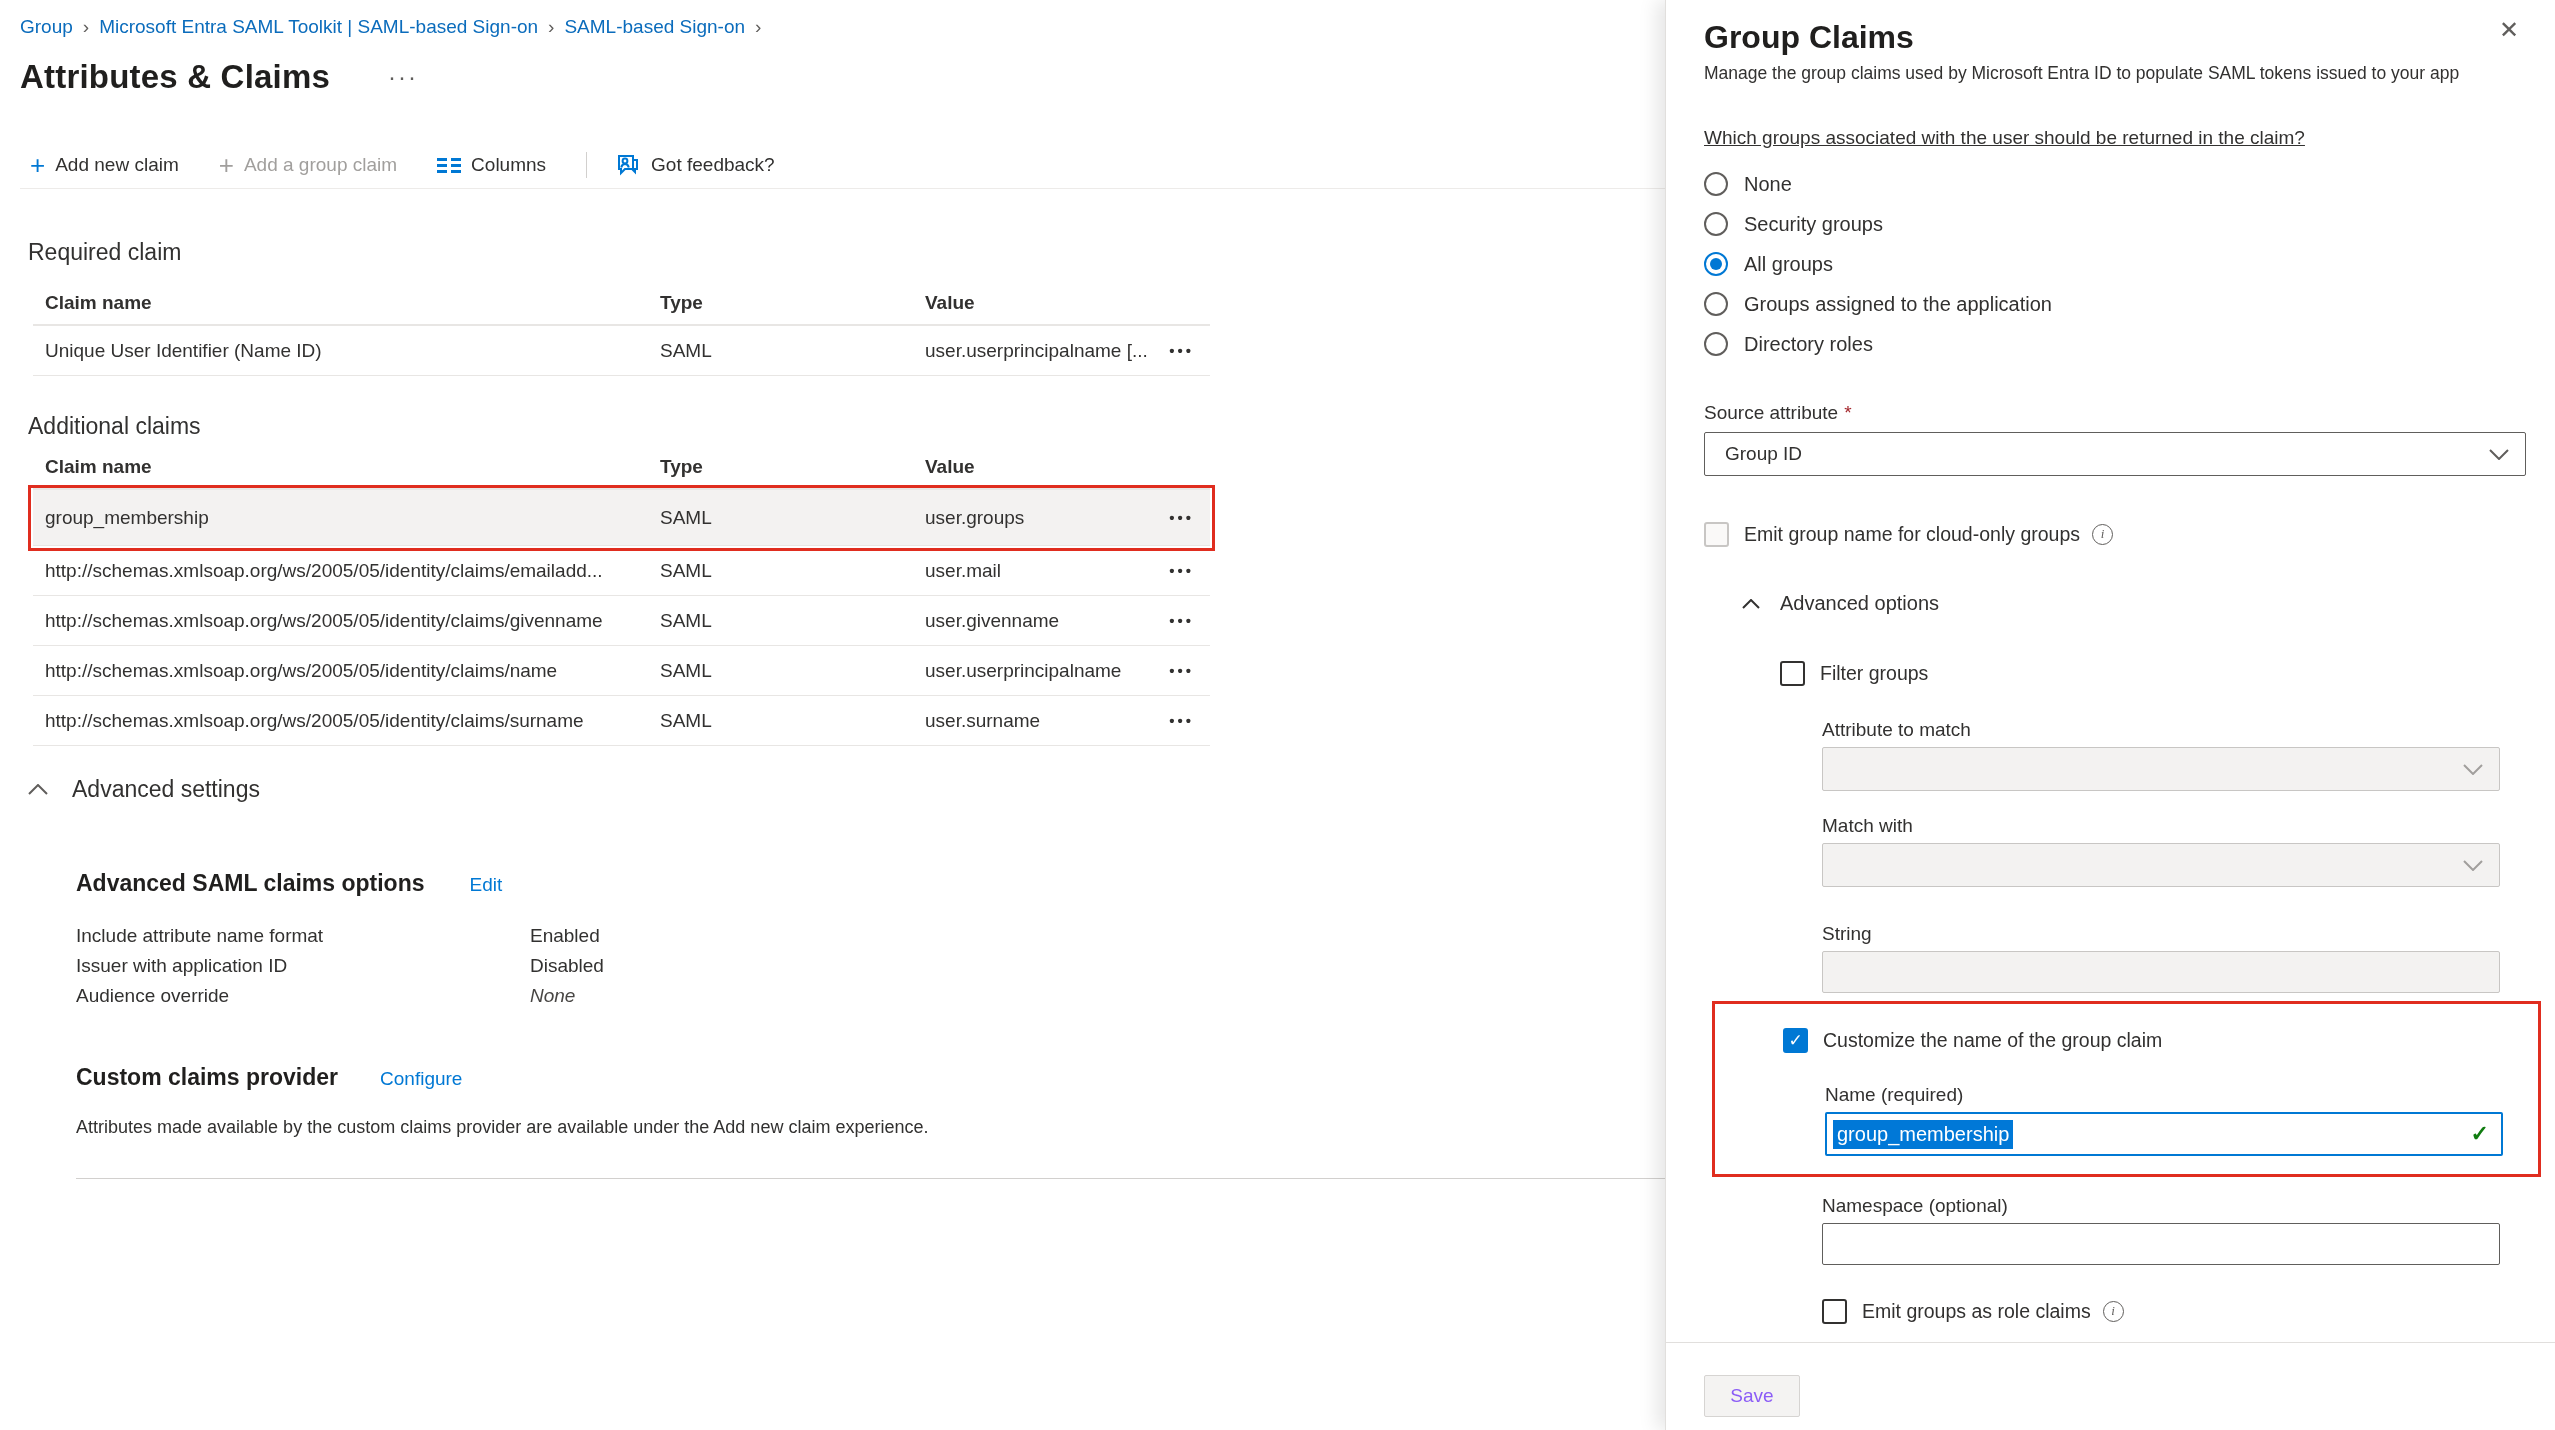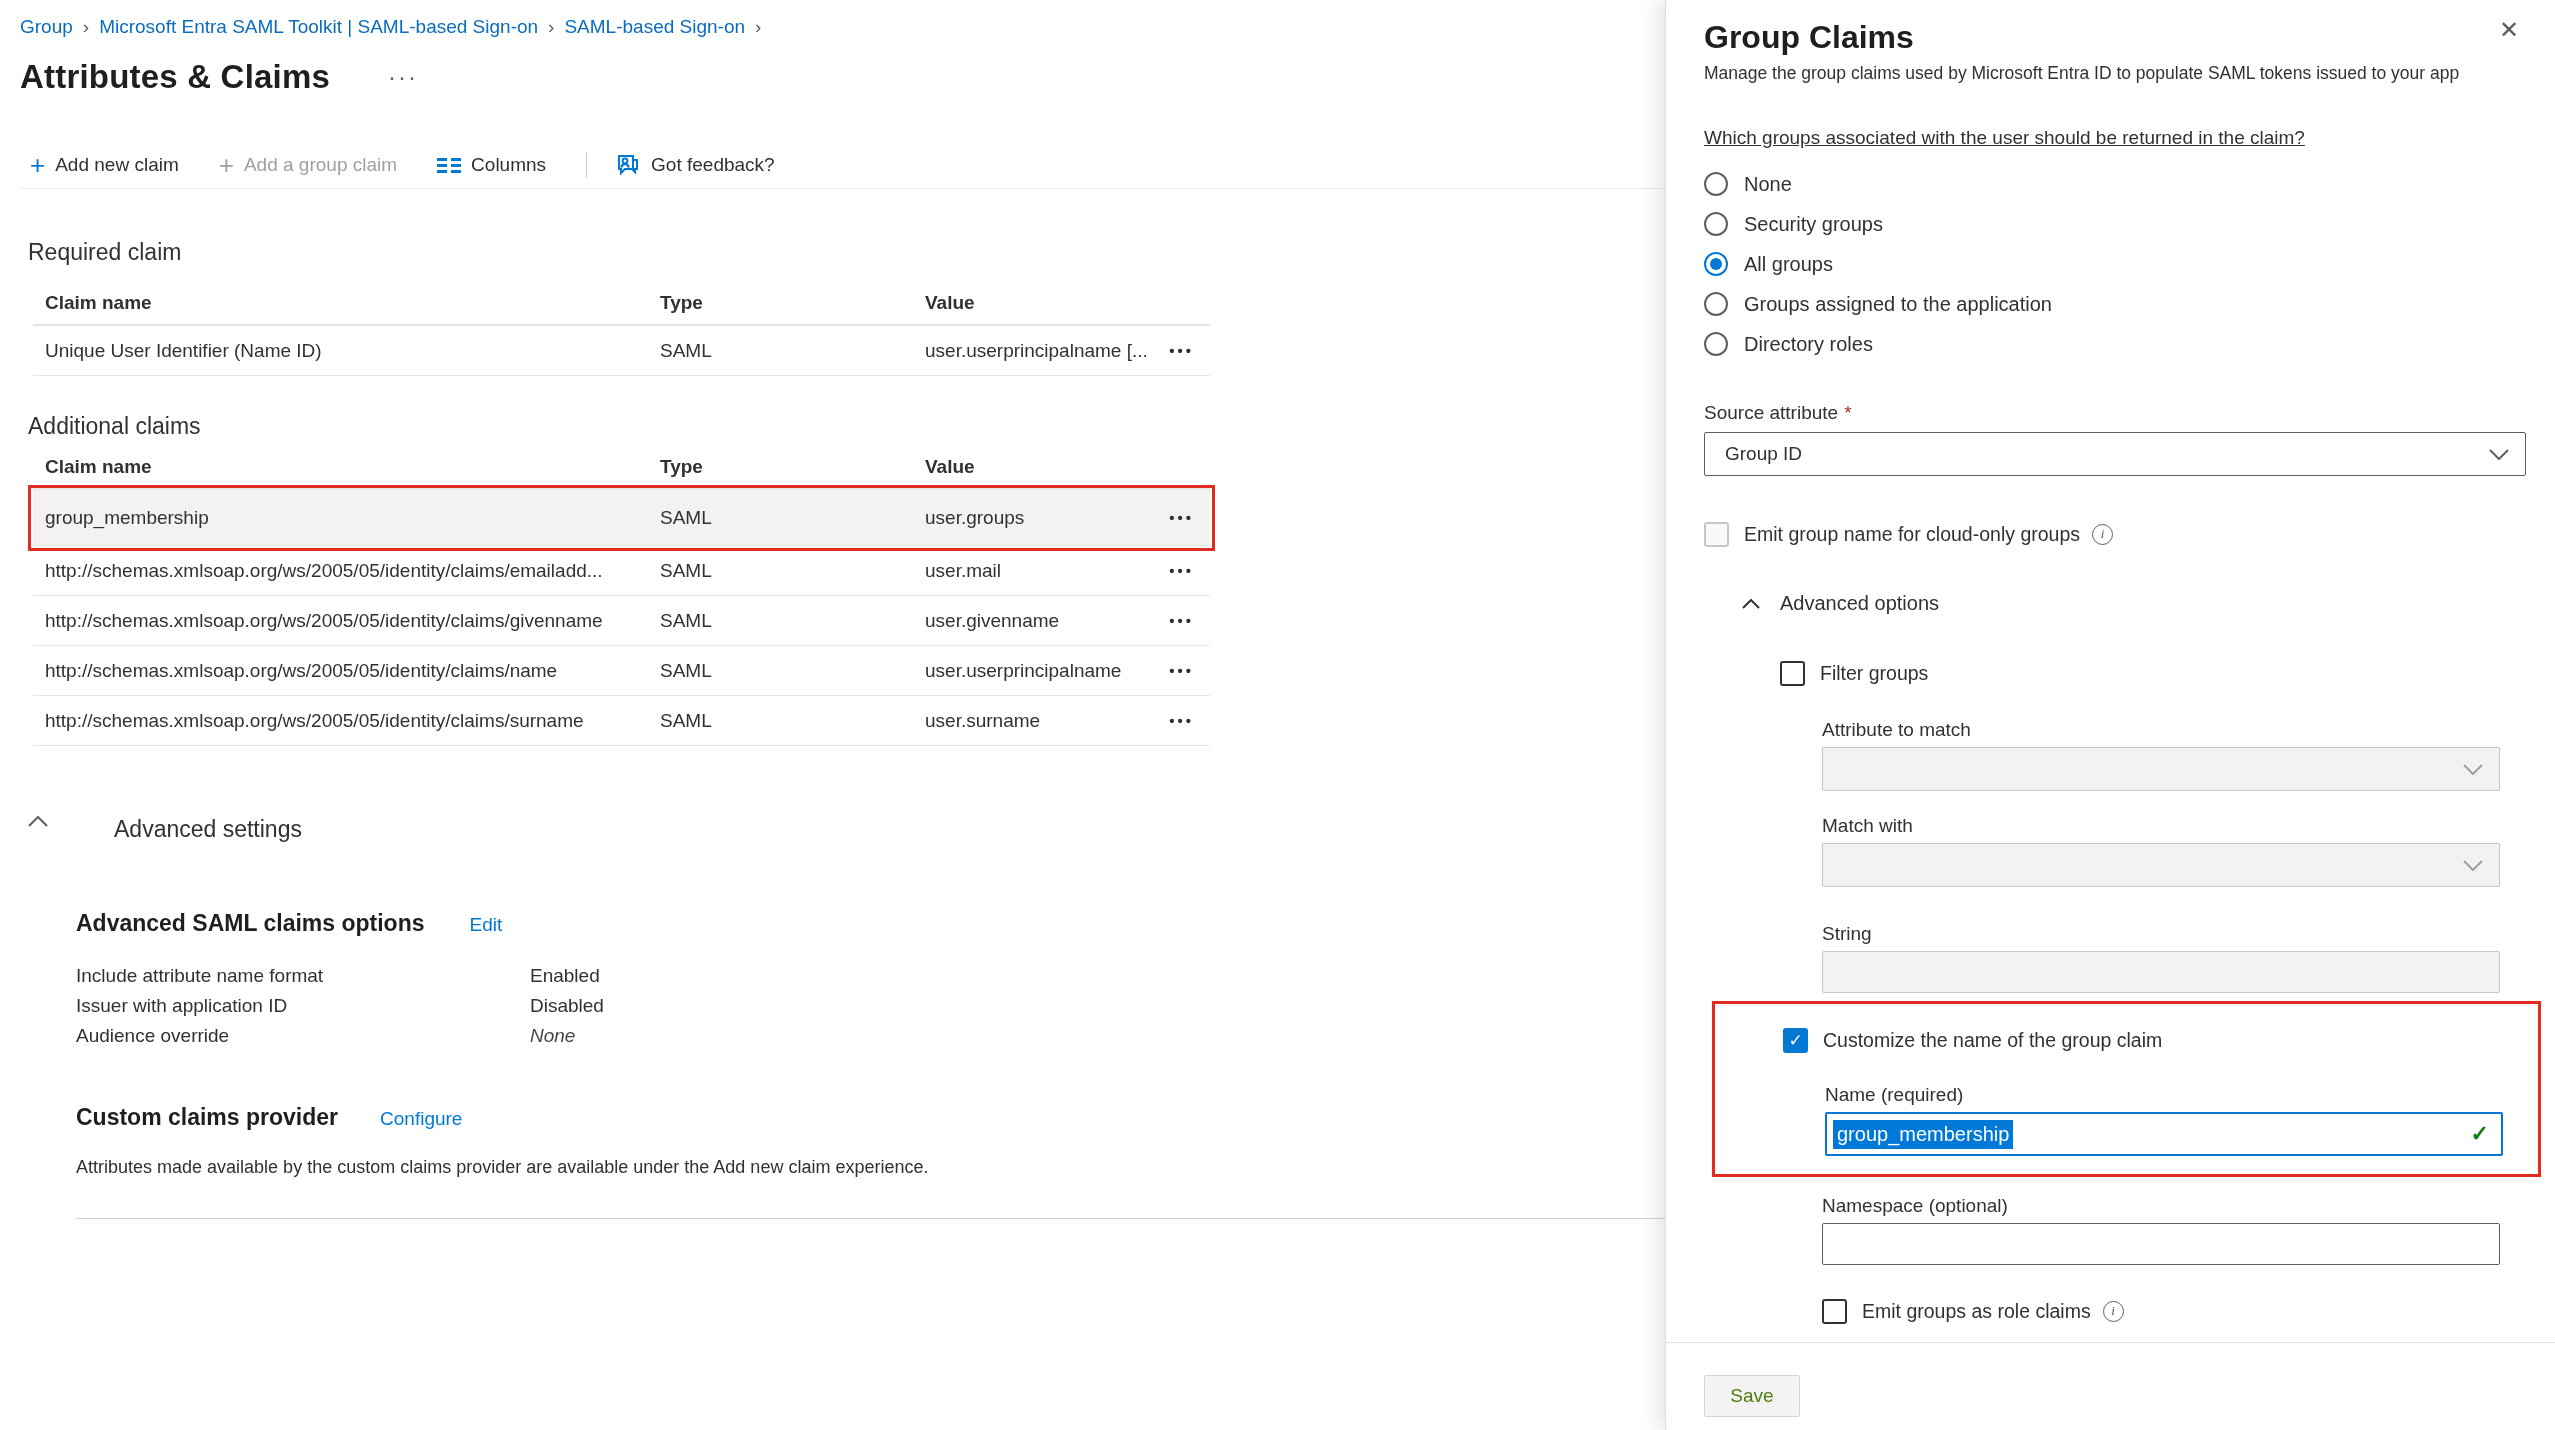--- a/index.html
+++ b/index.html
@@ -26,21 +26,21 @@
   .section-heading { font-size:23px; color:#323130; margin-left:28px; }
   .claims-table { margin-left:33px; width:1177px; font-size:19px; }
   .thead { display:flex; height:44px; align-items:center; border-bottom:2px solid #e8e6e4; font-weight:700; }
   .trow { display:flex; height:50px; align-items:center; border-bottom:1px solid #e8e6e4; cursor:pointer; }
   .c-name { width:627px; padding-left:12px; overflow:hidden; white-space:nowrap; }
   .c-type { width:265px; }
   .c-value { width:225px; overflow:hidden; white-space:nowrap; }
   .c-menu { flex:1; text-align:right; padding-right:16px; color:#323130; font-size:15px; letter-spacing:3px; font-weight:700; cursor:pointer; }
   .trow.highlighted { background:#f3f2f1; height:56px; outline:3px solid #e02d1f; outline-offset:2px; }
 
-  .adv-row { display:flex; align-items:flex-start; margin:70px 0 0 28px; cursor:pointer;gap:42px; }
+  .adv-row { display:flex; align-items:center; margin:30px 0 0 28px; cursor:pointer; }
   .adv-row .chev { margin-right:24px; }
   .adv-label { font-size:23px; }
   .sub-heading-row { display:flex; align-items:baseline; margin:34px 0 0 76px; }
   .sub-heading { font-size:23px; font-weight:700; color:#201f1e; }
   .link { color:#0078d4; font-size:19px; cursor:pointer; text-decoration:none;margin-top:37px; }
   .kv-rows { margin:20px 0 0 76px; font-size:19px; }
   .kv { display:flex; height:30px; align-items:flex-end; }
   .kv .k { width:454px; }
   .kv .v {}
   .kv .v.italic { font-style:italic; color:#484644; }
@@ -103,21 +103,21 @@
   .name-input { margin:6px 0 0 110px; width:678px; height:44px; border:2px solid #0078d4; border-radius:2px;
                 display:flex; align-items:center; justify-content:space-between; padding:0 12px 0 6px; background:#fff; cursor:text; }
   .name-value { background:#0078d7; color:#fff; font-size:20px; padding:3px 4px; }
   .valid-check { color:#107c10; font-size:22px; font-weight:700; }
 
   .ns-label { margin-top:18px; }
   .emit-roles-row { margin:26px 0 0 118px; height:40px; }
 
   .panel-footer { height:88px; border-top:1px solid #e1dfdd; padding:32px 0 0 38px; background:#fff; }
   .save-btn { width:96px; height:42px; background:#f4f3f2; border:1px solid #d6d4d2; border-radius:2px;
-              color:#4d7c0f; font-size:19px; font-family:"Liberation Sans", sans-serif; cursor:default; }
+              color:#8b5cf6; font-size:19px; font-family:"Liberation Sans", sans-serif; cursor:default; }
 
   .chev svg, .dd-chev svg { display:block; }
   .spacer-top-t1 { margin-top:16px; }
   .req-head { margin-top:50px; }
   .add-head { margin-top:37px; }
   .t2 { margin-top:6px; }
 </style>
 </head>
 <body>
 

